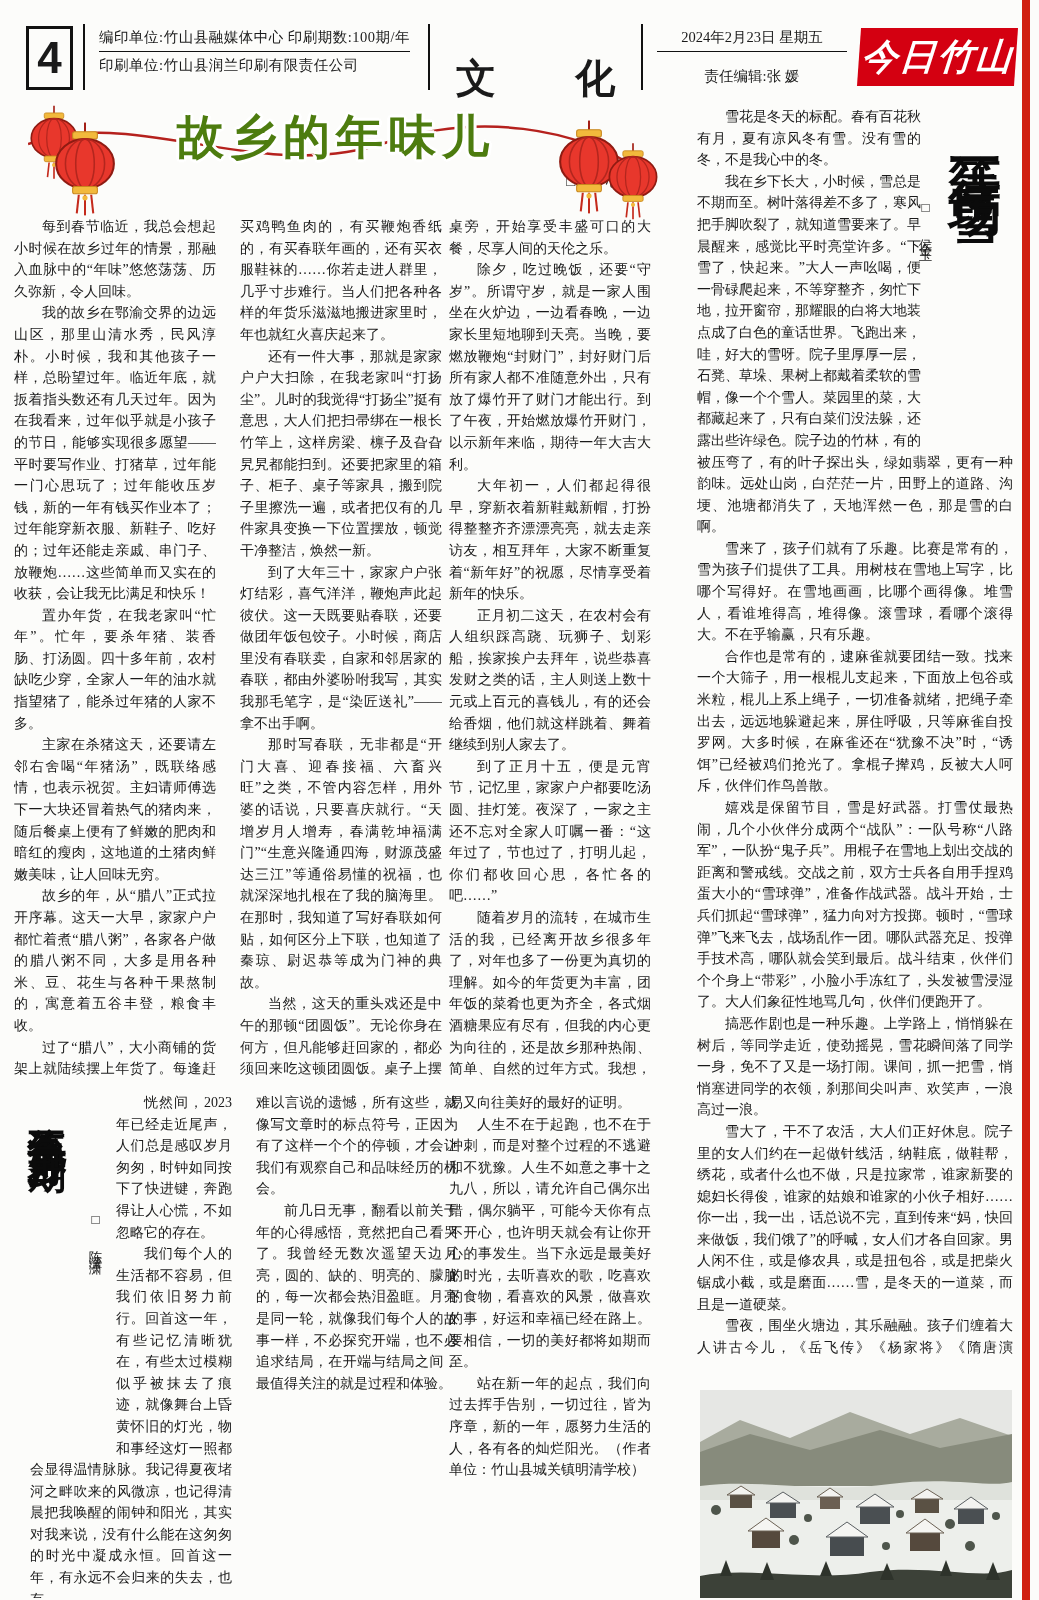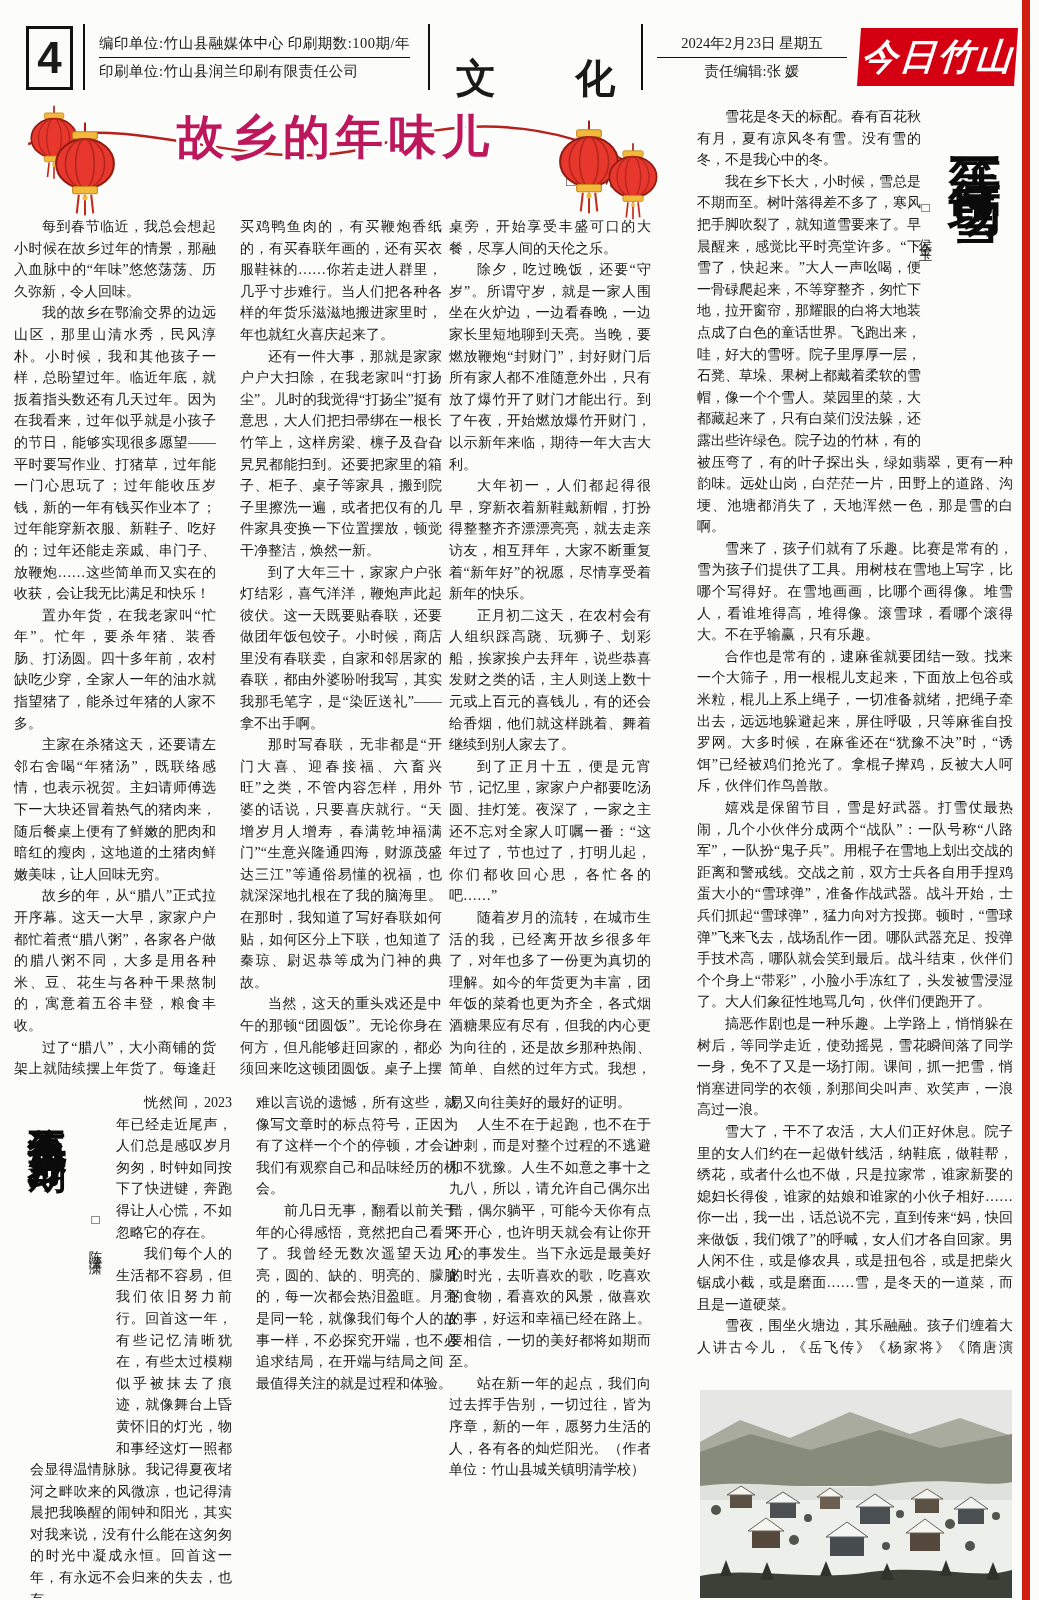--- a/index.html
+++ b/index.html
@@ -5,39 +5,39 @@
   html,body{margin:0;padding:0;background:#9a9a9a;}
   .page{position:relative;width:1039px;height:1600px;background:#fcfcfa;margin:0 auto;
         font-family:"Liberation Serif",serif;color:#1a1a1a;overflow:hidden;}
   
   .edge-strip{position:absolute;left:1022px;top:0;width:8px;height:1600px;background:#d01f10;}
 
   
   .header{position:absolute;left:26px;top:24px;width:990px;height:66px;display:flex;align-items:stretch;}
   .pageno{width:46px;height:58px;margin-top:2px;border:3px solid #111;display:flex;align-items:center;justify-content:center;
           font-family:"Liberation Sans",sans-serif;font-size:44px;font-weight:bold;line-height:1;}
-  .pubinfo{margin-left:10px;border-left:2px solid #111;padding-left:14px;width:342px;display:flex;flex-direction:column;justify-content:center;}
+  .pubinfo{margin-left:10px;border-left:2px solid #111;padding-left:14px;width:342px;display:flex;flex-direction:column;}
   .pubinfo .row{font-size:14.5px;letter-spacing:.5px;white-space:nowrap;padding:4px 0;}
   .pubinfo .row:first-child{border-bottom:1.5px solid #111;}
   .sectionbox{margin-left:18px;border-left:2px solid #111;border-right:2px solid #111;padding:0 26px;
               display:flex;align-items:center;}
   .sectionbox span{font-family:"Liberation Sans",sans-serif;font-size:40px;font-weight:bold;letter-spacing:34px;margin-right:-34px;white-space:nowrap;margin-top:42px;}
-  .dateblock{margin-left:14px;width:212px;display:flex;flex-direction:column;justify-content:center;text-align:center;}
+  .dateblock{margin-left:14px;width:212px;display:flex;flex-direction:column;justify-content:space-between;text-align:center;}
   .dateblock .row{font-size:14.5px;white-space:nowrap;padding:4px 0;}
   .dateblock .row:first-child{border-bottom:1.5px solid #111;}
   .masthead{margin-left:12px;width:176px;height:58px;margin-top:4px;background:#d40011;color:#fff;
             display:flex;align-items:center;justify-content:center;
             font-family:"Liberation Serif",serif;font-style:italic;font-weight:bold;font-size:36px;
             letter-spacing:2px;transform:skewX(-4deg);white-space:nowrap;}
 
   
   .titleband{position:absolute;left:28px;top:98px;width:616px;height:116px;}
   .streamer{position:absolute;left:0;top:0;width:100%;height:100%;}
   .main-title{position:absolute;left:0;right:0;top:8px;text-align:center;
-      font-family:"Liberation Sans",sans-serif;font-weight:bold;font-size:47px;letter-spacing:6px;color:#be185d;
+      font-family:"Liberation Sans",sans-serif;font-weight:bold;font-size:47px;letter-spacing:6px;color:#4d7c0f;
       text-shadow:-2px -2px 0 #fff,2px -2px 0 #fff,-2px 2px 0 #fff,2px 2px 0 #fff,0 3px 0 #fff,0 -3px 0 #fff,3px 0 0 #fff,-3px 0 0 #fff;}
   .main-author{position:absolute;left:0;right:0;top:74px;text-align:right;font-size:15px;letter-spacing:4px;}
   .lantern{position:absolute;}
 
   
   .col{position:absolute;width:202px;font-size:14px;line-height:21.6px;text-align:justify;overflow:hidden;}
   .para{margin:0;text-indent:2em;}
   .para.cont{text-indent:0;}
   .maincol{top:216px;height:864px;}
   #mcol1{left:14px;} #mcol2{left:240px;} #mcol3{left:449px;}

